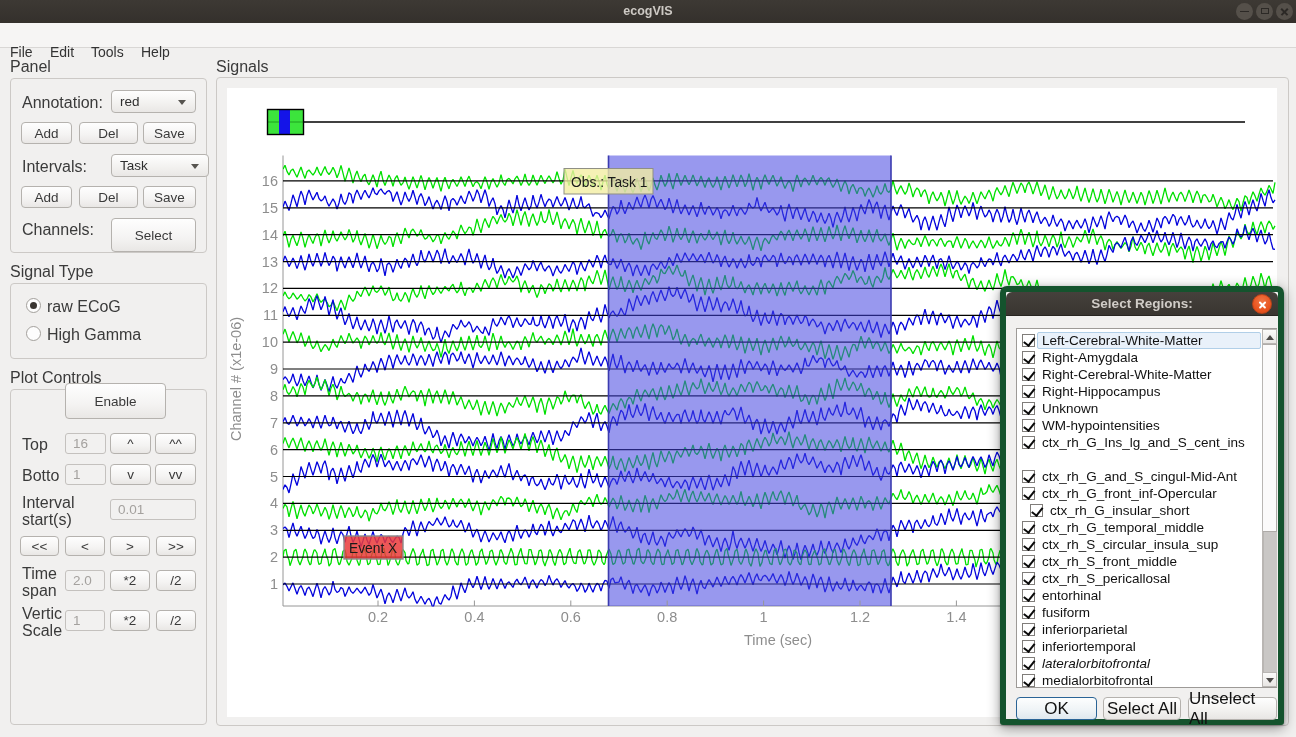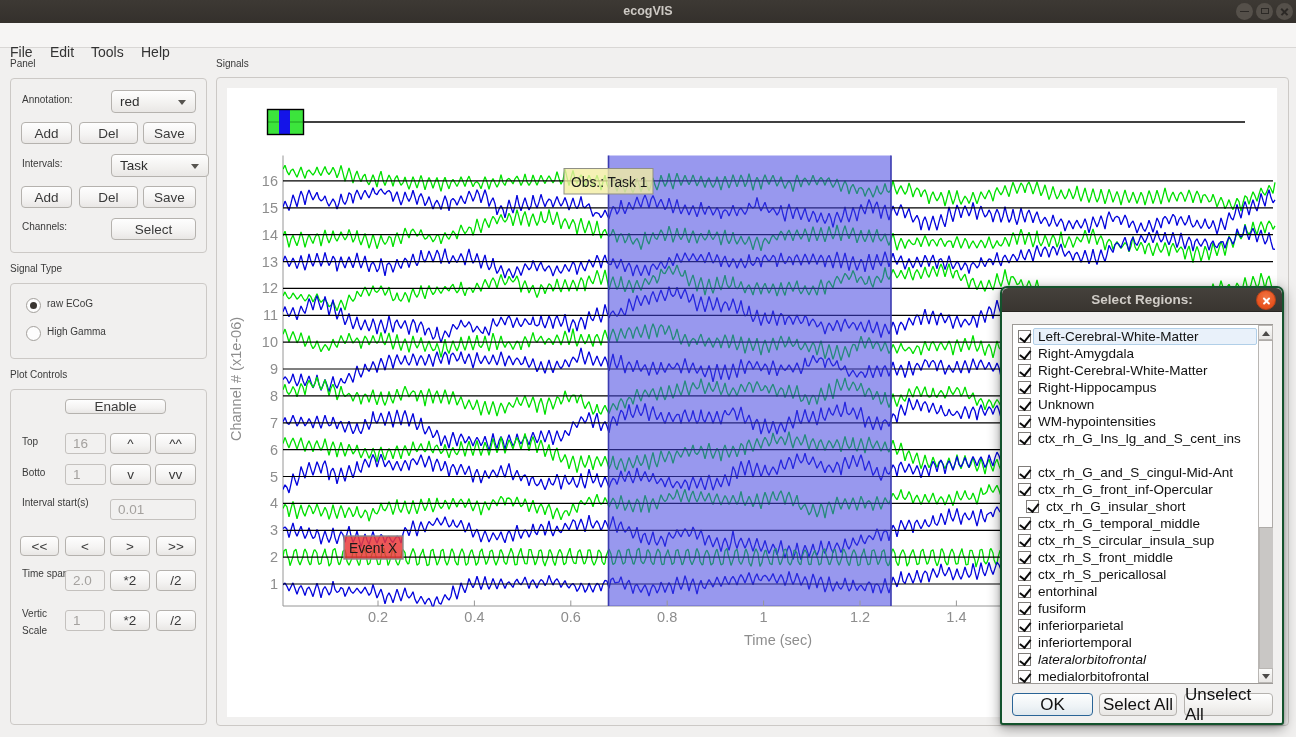--- a/index.html
+++ b/index.html
@@ -21,25 +21,25 @@
          background:linear-gradient(#fefefe, #f4f3f2 60%, #e9e7e5);
          color:#3a3a3a; text-align:center; font-size:13.5px;
          display:flex; align-items:center; justify-content:center; }
   .input { position:absolute; border:1px solid #c4c1be; border-radius:3px; background:#f2f1f0;
            color:#a4a19e; font-size:13.5px; display:flex; align-items:center; padding-left:7px; }
   .combo { position:absolute; border:1px solid #b5b2ae; border-radius:4px;
            background:linear-gradient(#fefefe, #f2f1ef 60%, #e9e7e5);
            color:#2e2e2e; font-size:13.5px; display:flex; align-items:center; padding-left:8px; }
   .combo .arr { position:absolute; right:9px; top:50%; margin-top:-2px; width:0; height:0;
                 border-left:4.5px solid transparent; border-right:4.5px solid transparent; border-top:5.5px solid #56544f; }
-  .lbl { position:absolute; color:#3a3a3a; font-size:10px; }
+  .lbl { position:absolute; color:#3a3a3a; font-size:16px; }
   .radio { position:absolute; width:15px; height:15px; border-radius:50%; border:1px solid #a3a09c; background:#fdfdfd; }
   .radio.sel::after { content:""; position:absolute; left:3px; top:3px; width:7px; height:7px; border-radius:50%; background:#393531; }
   
-  #dialog { left:1000px; top:286px; width:284px; height:439px; background:#f1f0ef; border:2px solid #14532d;
+  #dialog { left:1000px; top:286px; width:284px; height:439px; background:#f1f0ef; border:6px solid #14532d;
             border-radius:7px 7px 3px 3px; box-shadow:0 3px 13px rgba(0,0,0,0.42), 0 1px 3px rgba(0,0,0,0.25); }
   #dlg-title { position:absolute; left:0; top:0; width:100%; height:24px; border-radius:6px 6px 0 0;
                background:linear-gradient(#45413c,#393530); border-bottom:1px solid #282521; }
   #dlg-title span { display:block; text-align:center; line-height:24px; color:#d0ccc7; font-weight:bold; font-size:13.5px; }
   #dlg-close { position:absolute; right:6px; top:2px; width:20px; height:20px; border-radius:50%;
                background:radial-gradient(circle at 50% 35%, #f07746, #e8521d 65%, #d34b1a); border:1px solid #b8431a; }
   #dlg-close::before, #dlg-close::after { content:""; position:absolute; left:4.5px; top:8.5px; width:9px; height:1.8px; background:#fff; border-radius:1px; }
   #dlg-close::before { transform:rotate(45deg); }
   #dlg-close::after { transform:rotate(-45deg); }
   #dlg-list { position:absolute; left:10px; top:36px; width:261px; height:360px; background:#fff; border:1px solid #9d9a97; }
@@ -94,32 +94,32 @@
   <div class="combo" style="left:111px; top:90px; width:85px; height:23px;">red<span class="arr"></span></div>
   <div class="btn" style="left:21px; top:122px; width:51px; height:22px;">Add</div>
   <div class="btn" style="left:79px; top:122px; width:59px; height:22px;">Del</div>
   <div class="btn" style="left:143px; top:122px; width:53px; height:22px;">Save</div>
   <div class="lbl" style="left:22px; top:158px;">Intervals:</div>
   <div class="combo" style="left:111px; top:154px; width:98px; height:23px;">Task<span class="arr"></span></div>
   <div class="btn" style="left:21px; top:186px; width:51px; height:22px;">Add</div>
   <div class="btn" style="left:79px; top:186px; width:59px; height:22px;">Del</div>
   <div class="btn" style="left:143px; top:186px; width:53px; height:22px;">Save</div>
   <div class="lbl" style="left:22px; top:221px;">Channels:</div>
-  <div class="btn" style="left:111px; top:218px; width:85px; height:22px;">Select</div>
+  <div class="btn" style="left:111px; top:218px; width:85px; height:34px;">Select</div>
 
   <div class="lbl" style="left:10px; top:263px;">Signal Type</div>
   <div class="abs gbox" style="left:10px; top:283px; width:197px; height:76px;"></div>
   <span class="radio sel" style="left:26px; top:298px;"></span>
   <div class="lbl" style="left:47px; top:298px;">raw ECoG</div>
   <span class="radio" style="left:26px; top:326px;"></span>
   <div class="lbl" style="left:47px; top:326px;">High Gamma</div>
 
   <div class="lbl" style="left:10px; top:369px;">Plot Controls</div>
   <div class="abs gbox" style="left:10px; top:389px; width:197px; height:336px;"></div>
-  <div class="btn" style="left:65px; top:399px; width:101px; height:15px;">Enable</div>
+  <div class="btn" style="left:65px; top:383px; width:101px; height:36px;">Enable</div>
   <div class="lbl" style="left:22px; top:436px;">Top</div>
   <div class="input" style="left:65px; top:433px; width:41px; height:21px;">16</div>
   <div class="btn" style="left:110px; top:433px; width:41px; height:21px;">^</div>
   <div class="btn" style="left:155px; top:433px; width:41px; height:21px;">^^</div>
   <div class="lbl" style="left:22px; top:467px;">Botto</div>
   <div class="input" style="left:65px; top:464px; width:41px; height:21px;">1</div>
   <div class="btn" style="left:110px; top:464px; width:41px; height:21px;">v</div>
   <div class="btn" style="left:155px; top:464px; width:41px; height:21px;">vv</div>
   <div class="lbl" style="left:22px; top:494px; width:80px; line-height:17px;">Interval start(s)</div>
   <div class="input" style="left:110px; top:499px; width:86px; height:21px;">0.01</div>

